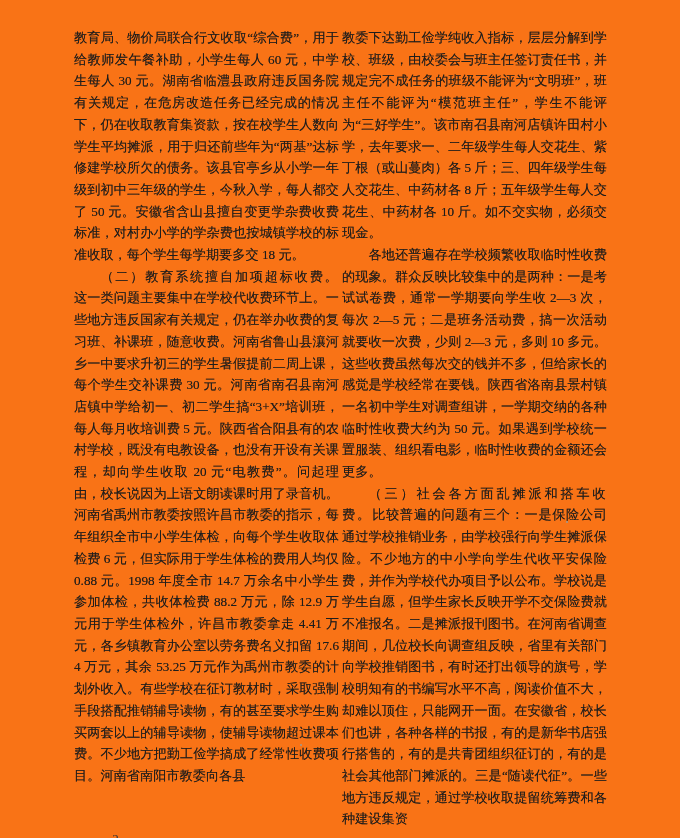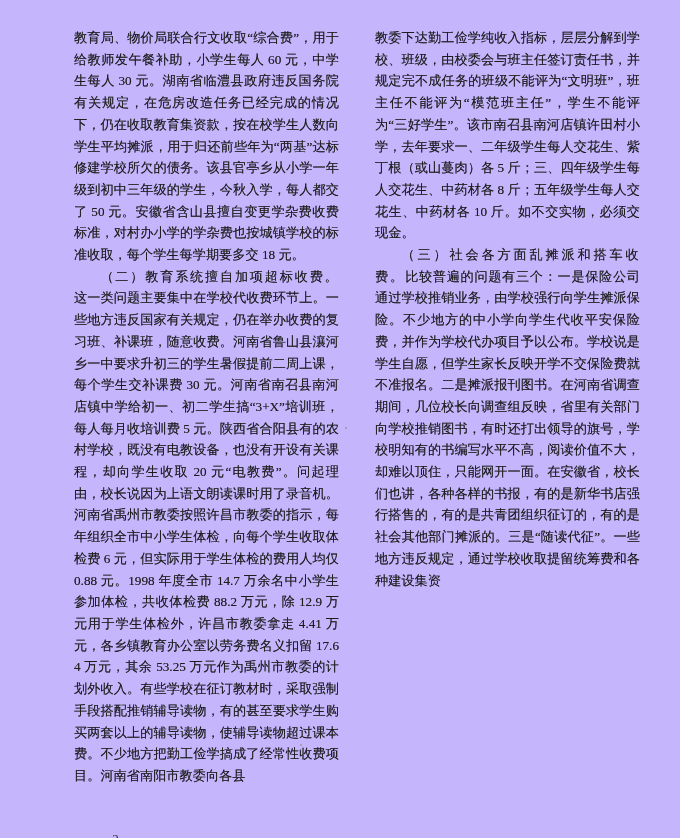--- a/index.html
+++ b/index.html
@@ -4,34 +4,34 @@
 <style>
   html, body {
     margin: 0;
     padding: 0;
     background: #ffffff;
   }
   .page {
     position: relative;
     width: 680px;
     height: 838px;
-    background: #c4b5fd;
+    background: #f97316;
     overflow: hidden;
     font-family: "Liberation Serif", "DejaVu Serif", serif;
     color: #1d1d1d;
   }
   .column {
     position: absolute;
     top: 27px;
     width: 265px;
     text-align: justify;
     text-justify: inter-character;
   }
   .col-left  { left: 74px; }
-  .col-right { left: 375px; }
+  .col-right { left: 342px; }
   .para {
     margin: 0;
     font-size: 13.2px;
     line-height: 21.7px;
     word-break: break-all;
     text-shadow: 0 0 0.4px rgba(20,20,20,0.55);
   }
   .para.indent { text-indent: 2em; }
   .kai {
     font-weight: 500;
@@ -54,20 +54,21 @@
 </head>
 <body>
 
 <div class="page">
   <div class="column col-left" id="col-0">
       <p class="para"><span class="normal">教育局、物价局联合行文收取“综合费”，用于给教师发午餐补助，小学生每人 60 元，中学生每人 30 元。湖南省临澧县政府违反国务院有关规定，在危房改造任务已经完成的情况下，仍在收取教育集资款，按在校学生人数向学生平均摊派，用于归还前些年为“两基”达标修建学校所欠的债务。该县官亭乡从小学一年级到初中三年级的学生，今秋入学，每人都交了 50 元。安徽省含山县擅自变更学杂费收费标准，对村办小学的学杂费也按城镇学校的标准收取，每个学生每学期要多交 18 元。</span></p>
       <p class="para indent"><span class="kai">（二）教育系统擅自加项超标收费。</span><span class="normal">这一类问题主要集中在学校代收费环节上。一些地方违反国家有关规定，仍在举办收费的复习班、补课班，随意收费。河南省鲁山县瀼河乡一中要求升初三的学生暑假提前二周上课，每个学生交补课费 30 元。河南省南召县南河店镇中学给初一、初二学生搞“3+X”培训班，每人每月收培训费 5 元。陕西省合阳县有的农村学校，既没有电教设备，也没有开设有关课程，却向学生收取 20 元“电教费”。问起理由，校长说因为上语文朗读课时用了录音机。河南省禹州市教委按照许昌市教委的指示，每年组织全市中小学生体检，向每个学生收取体检费 6 元，但实际用于学生体检的费用人均仅 0.88 元。1998 年度全市 14.7 万余名中小学生参加体检，共收体检费 88.2 万元，除 12.9 万元用于学生体检外，许昌市教委拿走 4.41 万元，各乡镇教育办公室以劳务费名义扣留 17.64 万元，其余 53.25 万元作为禹州市教委的计划外收入。有些学校在征订教材时，采取强制手段搭配推销辅导读物，有的甚至要求学生购买两套以上的辅导读物，使辅导读物超过课本费。不少地方把勤工俭学搞成了经常性收费项目。河南省南阳市教委向各县</span></p>
     </div>
   <div class="column col-right" id="col-1">
       <p class="para"><span class="normal">教委下达勤工俭学纯收入指标，层层分解到学校、班级，由校委会与班主任签订责任书，并规定完不成任务的班级不能评为“文明班”，班主任不能评为“模范班主任”，学生不能评为“三好学生”。该市南召县南河店镇许田村小学，去年要求一、二年级学生每人交花生、紫丁根（或山蔓肉）各 5 斤；三、四年级学生每人交花生、中药材各 8 斤；五年级学生每人交花生、中药材各 10 斤。如不交实物，必须交现金。</span></p>
+      <p class="para indent"><span class="normal">各地还普遍存在学校频繁收取临时性收费的现象。群众反映比较集中的是两种：一是考试试卷费，通常一学期要向学生收 2—3 次，每次 2—5 元；二是班务活动费，搞一次活动就要收一次费，少则 2—3 元，多则 10 多元。这些收费虽然每次交的钱并不多，但给家长的感觉是学校经常在要钱。陕西省洛南县景村镇一名初中学生对调查组讲，一学期交纳的各种临时性收费大约为 50 元。如果遇到学校统一置服装、组织看电影，临时性收费的金额还会更多。</span></p>
       <p class="para indent"><span class="kai">（三）社会各方面乱摊派和搭车收费。</span><span class="normal">比较普遍的问题有三个：一是保险公司通过学校推销业务，由学校强行向学生摊派保险。不少地方的中小学向学生代收平安保险费，并作为学校代办项目予以公布。学校说是学生自愿，但学生家长反映开学不交保险费就不准报名。二是摊派报刊图书。在河南省调查期间，几位校长向调查组反映，省里有关部门向学校推销图书，有时还打出领导的旗号，学校明知有的书编写水平不高，阅读价值不大，却难以顶住，只能网开一面。在安徽省，校长们也讲，各种各样的书报，有的是新华书店强行搭售的，有的是共青团组织征订的，有的是社会其他部门摊派的。三是“随读代征”。一些地方违反规定，通过学校收取提留统筹费和各种建设集资</span></p>
     </div>
   <div class="page-number">— 2 —</div>
   <div class="speck" style="left:345px;top:427px;width:2px;height:2px;"></div>
   <div class="speck" style="left:232px;top:400px;width:2px;height:2px;"></div>
   <div class="speck" style="left:566px;top:521px;width:2px;height:2px;"></div>
   <div class="speck" style="left:300px;top:744px;width:2px;height:2px;"></div>
 </div>
 
 </body></html>

